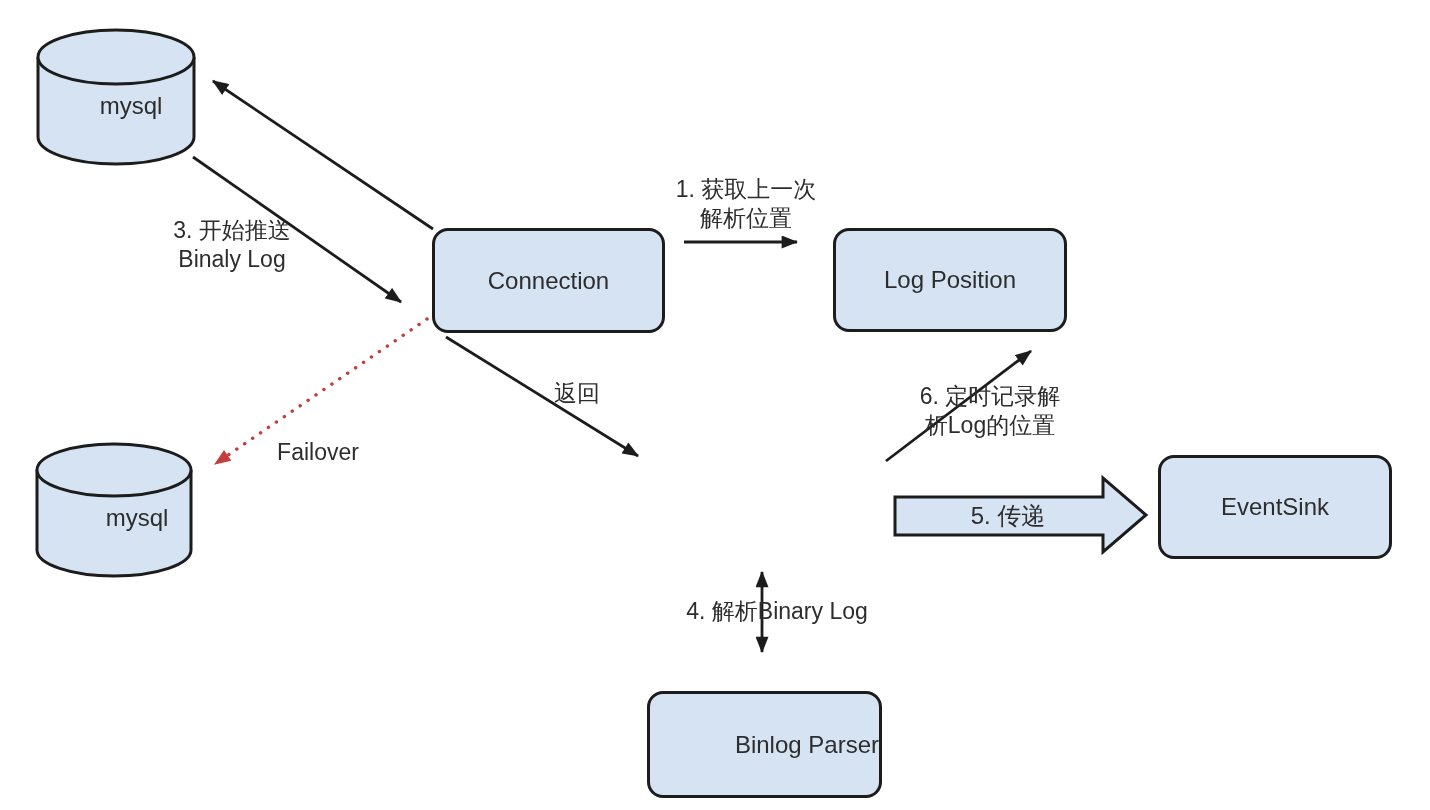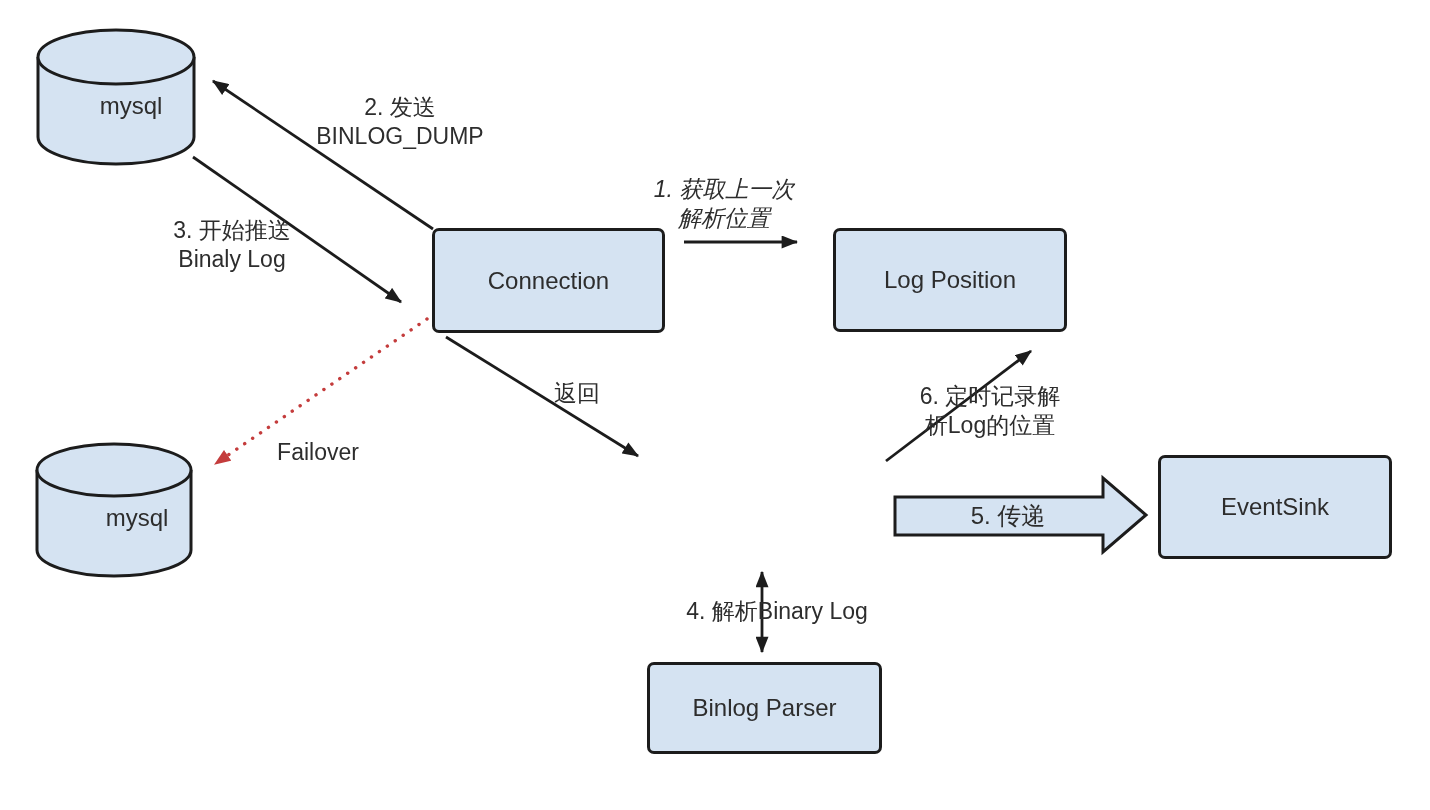--- a/index.html
+++ b/index.html
@@ -44,21 +44,21 @@
   .block-arrow {
     fill: var(--node-fill, #d5e3f2);
     stroke: var(--node-border, #1c1c1c);
     stroke-width: 3;
     stroke-linejoin: miter;
   }
   .node {
     position: absolute;
     background: var(--node-fill, #d5e3f2);
     border: 3px solid var(--node-border, #1c1c1c);
-    border-radius: 7px;
+    border-radius: 16px;
     display: flex;
     align-items: center;
     justify-content: center;
     font-size: 24px;
     color: var(--text, #2d2d2d);
     box-sizing: border-box;
   }
   .edge-label {
     position: absolute;
     transform: translate(-50%, -50%);
@@ -132,36 +132,32 @@
 
   <div class="node" style="left:833px; top:228px; width:234px; height:104px;">
     <span>Log Position</span>
   </div>
 
 
   <div class="node" style="left:1158px; top:455px; width:234px; height:104px;">
     <span>EventSink</span>
   </div>
 
-  <div class="node" style="left:647px; top:662px; width:235px; height:92px;">
+  <div class="node" style="left:647px; top:691px; width:235px; height:107px;justify-content:flex-end;">
     <span>Binlog Parser</span>
   </div>
 
   <div class="cyl-label" style="left:107px; top:106px;">mysql</div>
   <div class="cyl-label" style="left:113px; top:518px;">mysql</div>
 
-  <div class="edge-label" style="left:724px; top:204px;font-style:italic;">
+  <div class="edge-label" style="left:746px; top:204px;">
     <div>1. 获取上一次</div>
     <div>解析位置</div>
   </div>
 
-  <div class="edge-label" style="left:400px; top:122px;">
-    <div>2. 发送</div>
-    <div>BINLOG_DUMP</div>
-  </div>
 
   <div class="edge-label" style="left:232px; top:245px;">
     <div>3. 开始推送</div>
     <div>Binaly Log</div>
   </div>
 
   <div class="edge-label" style="left:777px; top:611px;">
     <div>4. 解析Binary Log</div>
   </div>
 

